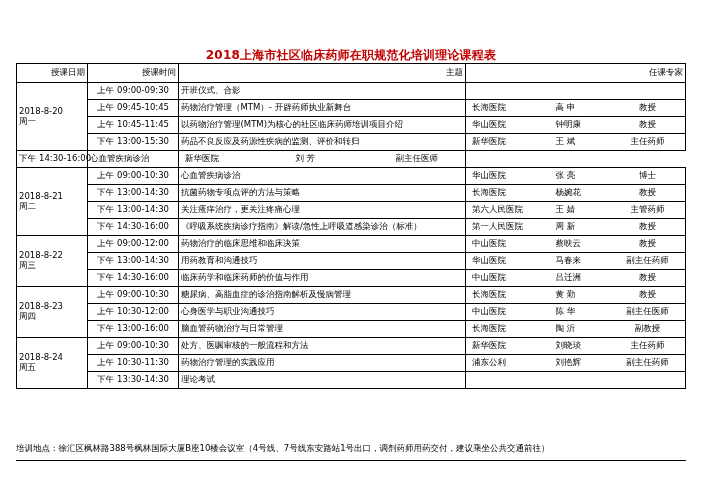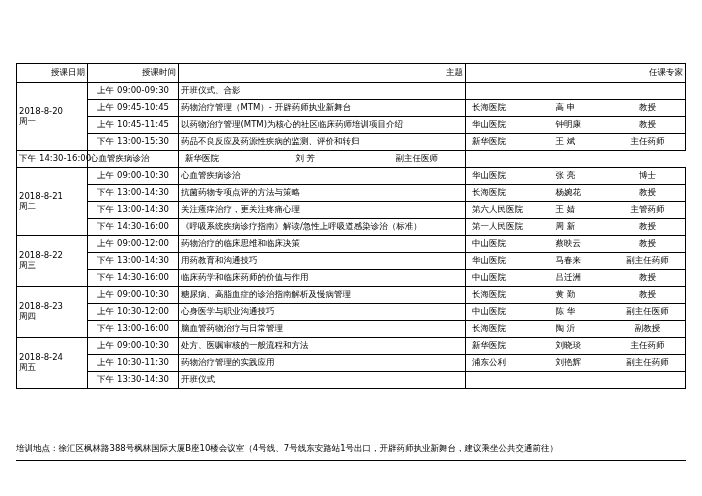--- a/index.html
+++ b/index.html
@@ -113,20 +113,21 @@
     top: 460px;
     width: 670px;
     border-top: 1px solid #000000;
   }
 </style>
 </head>
 <body>
 
 <div class="page">
 
+  <div class="title" style="color: rgb(192, 0, 0);">2018上海市社区临床药师在职规范化培训理论课程表</div>
 
   <table class="schedule">
     <thead>
       <tr>
         <th style="width:66px">授课日期</th>
         <th style="width:86px">授课时间</th>
         <th>主题</th>
         <th style="width:215px">任课专家</th>
       </tr>
     </thead>
@@ -318,30 +319,30 @@
           <td class="expert">
             <div class="ex">
               <span class="org">浦东公利</span>
               <span class="person">刘艳辉</span>
               <span class="role">副主任药师</span>
             </div>
           </td>
         </tr>
         <tr class="row">
           <td class="time"><span class="ampm">下午</span>13:30-14:30</td>
-          <td class="topic">开班仪式</td>
+          <td class="topic">理论考试</td>
           <td class="expert">
             <div class="ex">
               <span class="org"></span>
               <span class="person"></span>
               <span class="role"></span>
             </div>
           </td>
         </tr>
       </tbody>
   </table>
 
   <div class="footer">
-    <span>培训地点：</span><span>徐汇区枫林路388号枫林国际大厦B座10楼会议室（4号线、7号线东安路站1号出口，开辟药师执业新舞台，建议乘坐公共交通前往）</span>
+    <span>培训地点：</span><span>徐汇区枫林路388号枫林国际大厦B座10楼会议室（4号线、7号线东安路站1号出口，调剂药师用药交付，建议乘坐公共交通前往）</span>
   </div>
   <div class="hr-bottom"></div>
 
 </div>
 
 </body></html>

